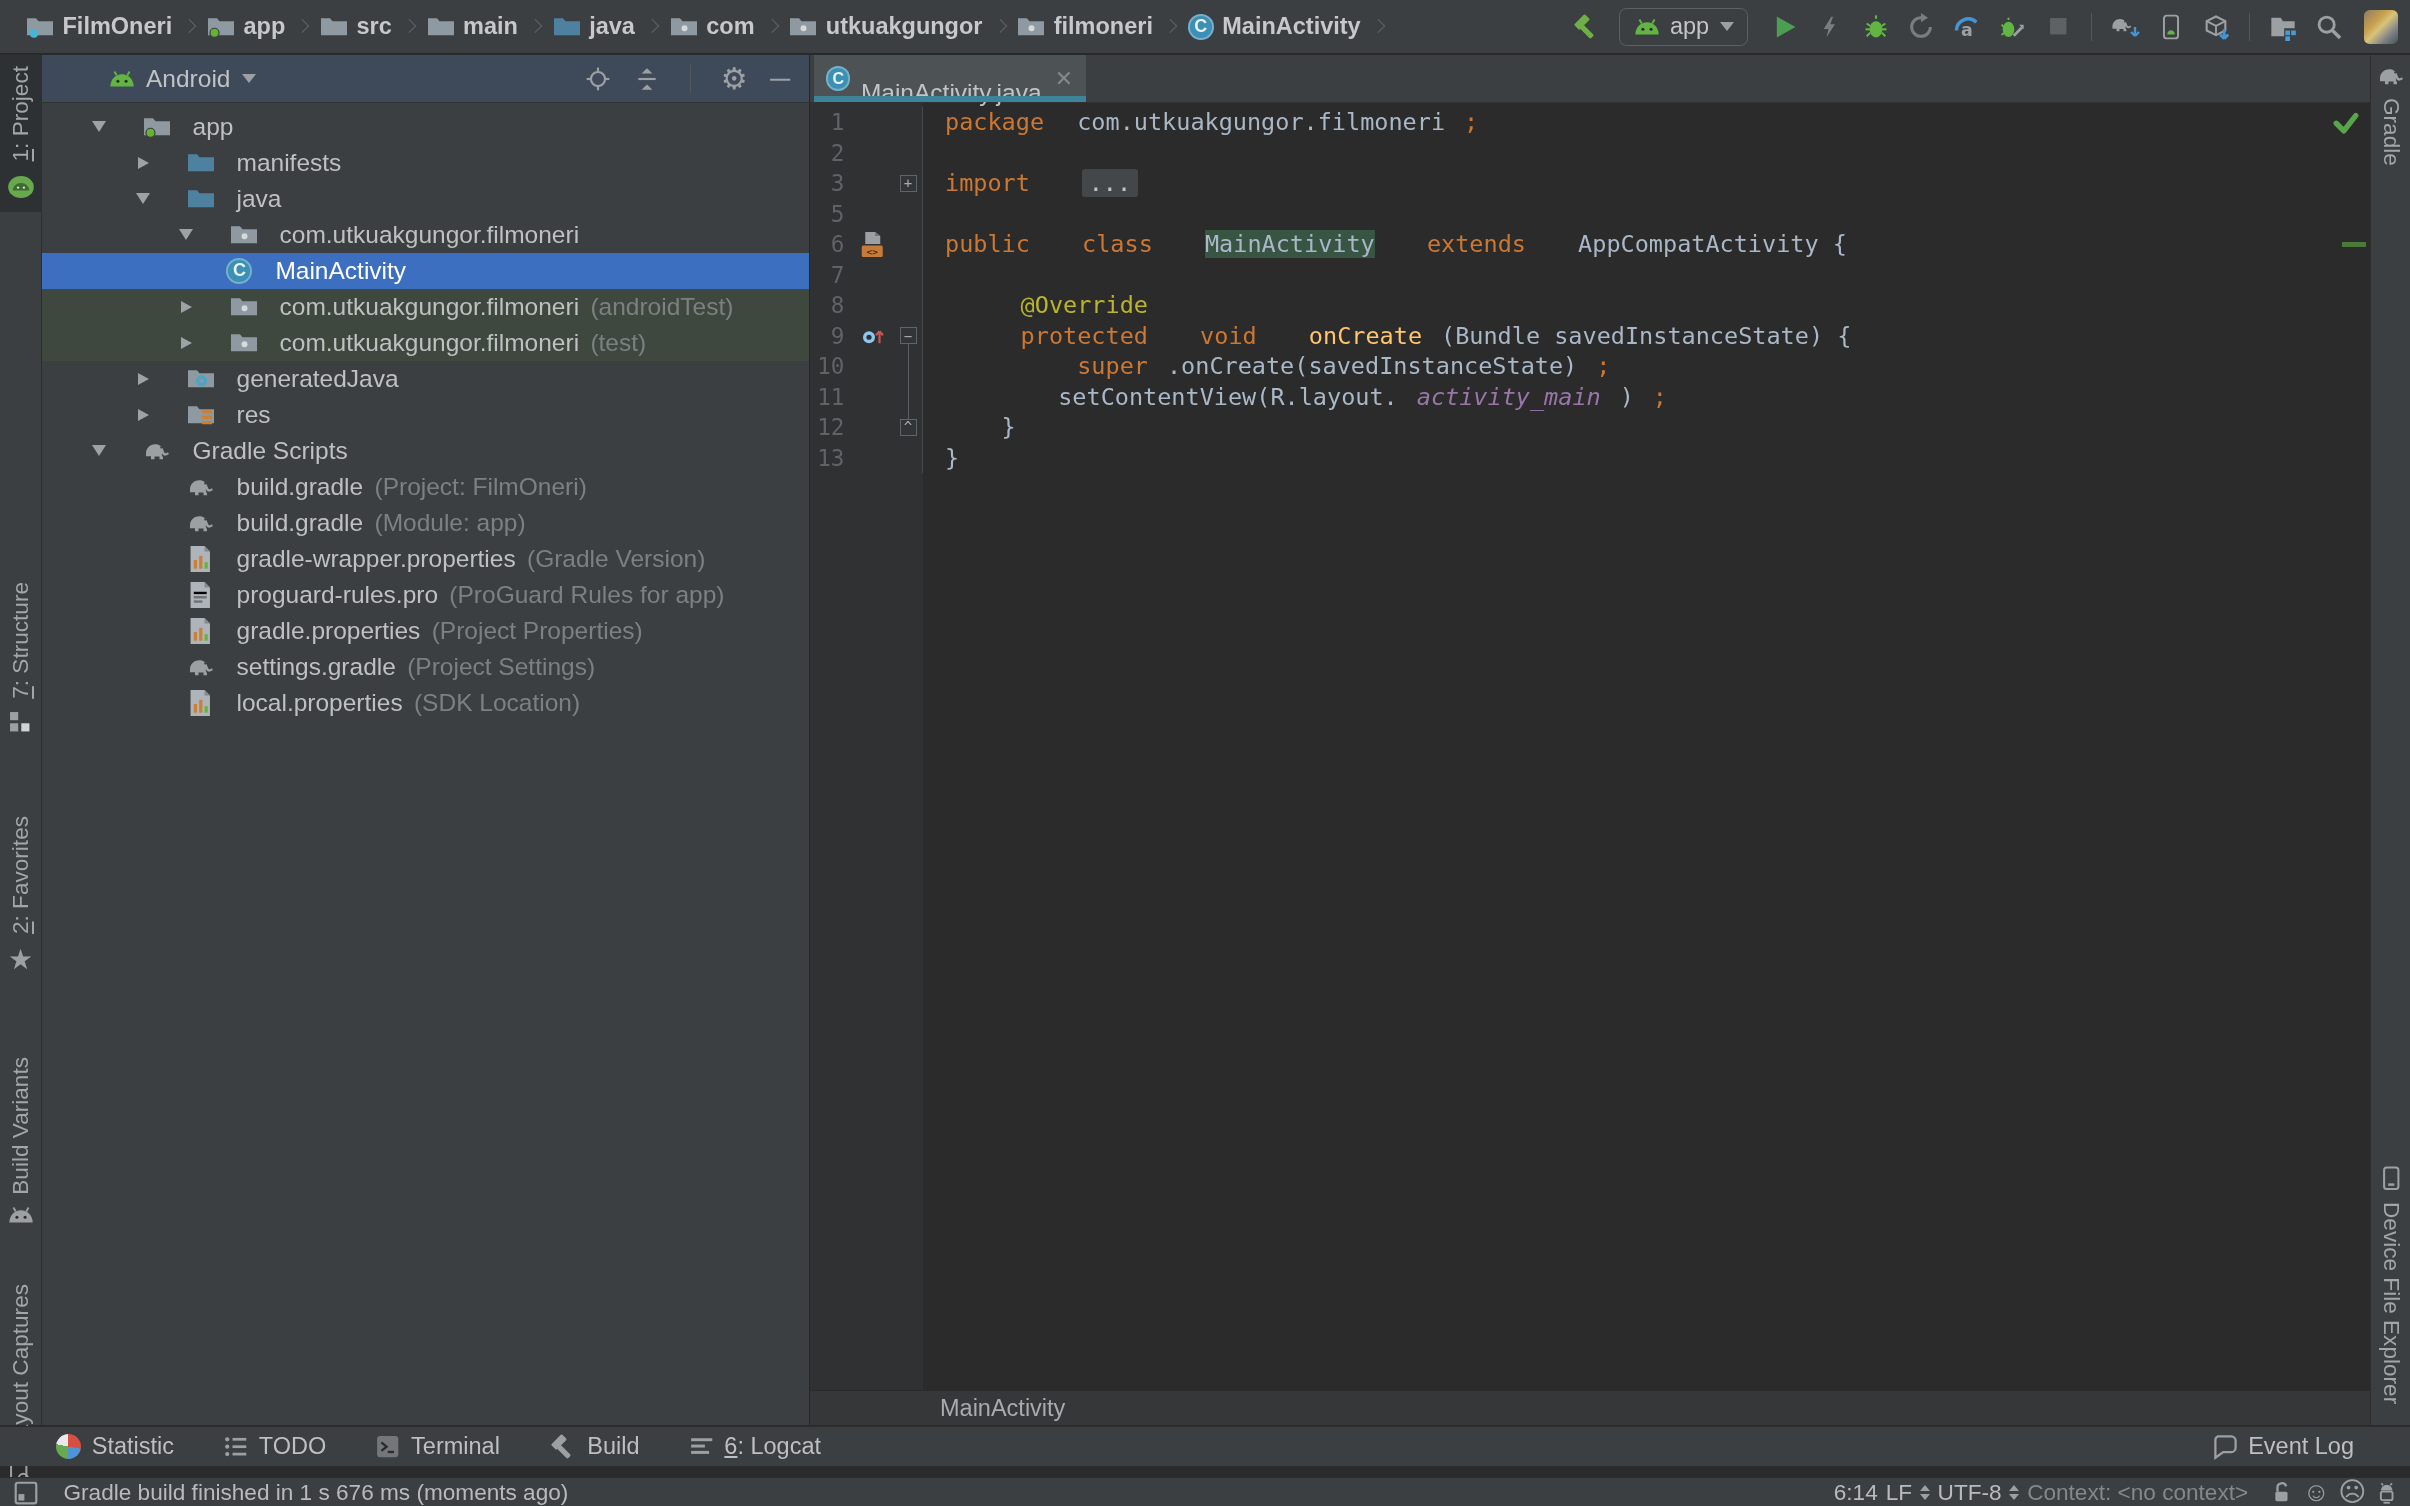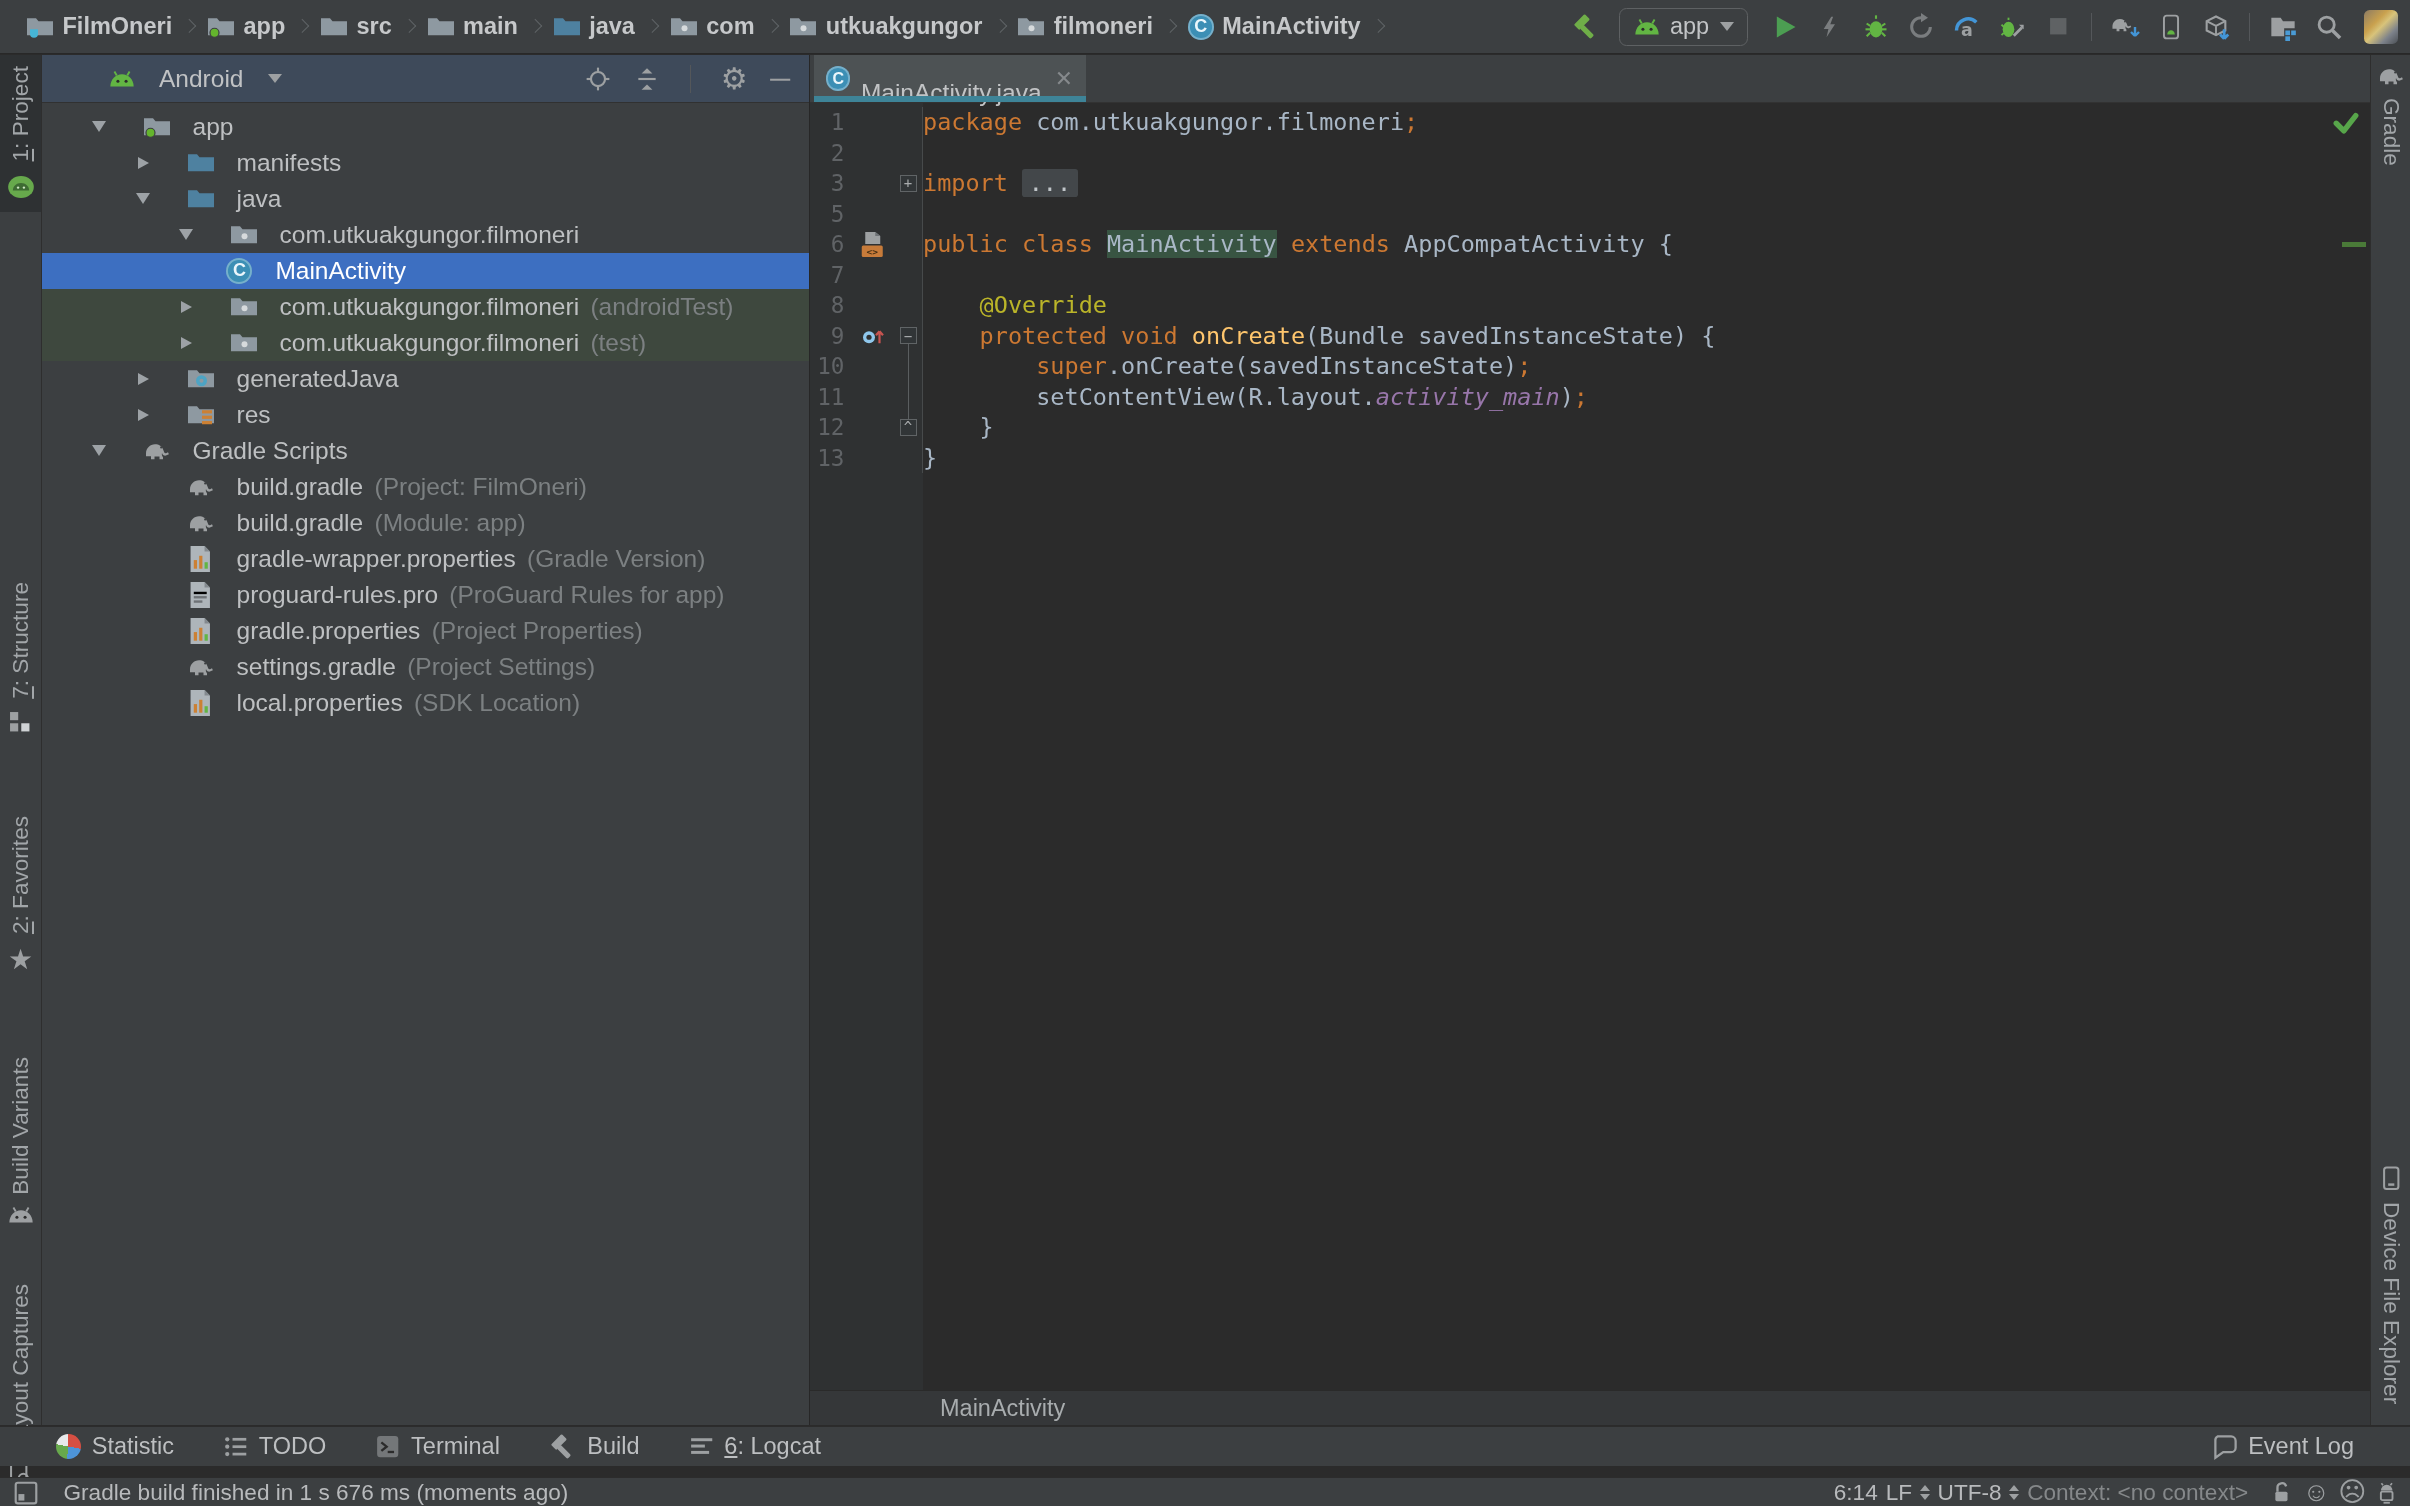--- a/index.html
+++ b/index.html
@@ -25,21 +25,21 @@
   .leftbar{width:41px;background:#3C3F41;border-right:0.9px solid #2E2E2E;position:relative;flex:none;}
   .lbgroup{position:absolute;left:0;width:41px;display:flex;flex-direction:column;align-items:center;gap:11.3px;padding:11.3px 0;box-sizing:border-box;}
   .lbgroup.active{background:#2E3133;}
   .vtext{writing-mode:vertical-rl;transform:rotate(180deg);font-size:22.6px;color:#A2A6A9;white-space:nowrap;}
   .vtext-r{writing-mode:vertical-rl;font-size:22.6px;color:#A2A6A9;white-space:nowrap;}
   .rightbar{width:40px;background:#3C3F41;border-left:0.9px solid #2E2E2E;position:relative;flex:none;}
   .rbgroup{position:absolute;left:0;width:40px;display:flex;flex-direction:column;align-items:center;gap:11.3px;}
 
   
   .project{width:768px;background:#3C3F41;border-right:1.9px solid #272727;display:flex;flex-direction:column;flex:none;box-sizing:border-box;}
-  .pheader{height:47px;background:#3E4A5A;display:flex;align-items:center;padding:0 19px 0 66px;gap:23px;flex:none;border-bottom:0.9px solid #313131;}
+  .pheader{height:47px;background:#3E4A5A;display:flex;align-items:center;padding:0 19px 0 66px;gap:10px;flex:none;border-bottom:0.9px solid #313131;}
   .ptitle{font-size:24.5px;color:#C0C2C4;}
   .phicons{margin-left:auto;display:flex;align-items:center;gap:22.6px;}
   .tree{flex:1;padding-top:5.6px;overflow:hidden;font-size:24.5px;color:#BEC0C2;}
   .trow{height:36px;display:flex;align-items:center;box-sizing:border-box;cursor:default;white-space:nowrap;}
   .trow.selected{background:#3D6FC1;color:#FFFFFF;}
   .trow.test{background:#3E483E;}
   .abox{width:32px;display:flex;justify-content:center;flex:none;}
   .tri{width:0;height:0;border-left:11.3px solid #9DA2A6;border-top:6.6px solid transparent;border-bottom:6.6px solid transparent;}
   .tri.open{border-left:7.5px solid transparent;border-right:7.5px solid transparent;border-top:11.3px solid #9DA2A6;border-bottom:none;}
   .ibox{width:34px;display:flex;justify-content:center;align-items:center;margin:0 19px 0 24.5px;flex:none;}
@@ -53,21 +53,21 @@
   .tab{display:flex;align-items:center;gap:10.4px;padding:0 13px 0 12.2px;background:#4D5254;position:relative;margin-left:3.8px;cursor:default;}
   .tab::after{content:"";position:absolute;left:0;right:0;bottom:0;height:5.6px;background:#3E8498;}
   .tablabel{font-size:24.5px;color:#C2C4C6;margin-top:28px;}
   .tabclose{font-size:21.7px;color:#85898C;margin-left:2.8px;}
   .codewrap{flex:1;position:relative;padding-top:3.8px;font-family:"DejaVu Sans Mono",monospace;font-size:23.5px;color:#A9B7C6;}
   .codewrap::before{content:"";position:absolute;left:0;top:0;bottom:0;width:113px;background:#2F3132;}
   .cl{display:flex;height:30.5px;align-items:center;position:relative;}
   .ln{width:41px;text-align:right;padding-right:6.6px;color:#606366;font-size:22.6px;flex:none;box-sizing:border-box;}
   .gic{width:43px;display:flex;justify-content:center;align-items:center;flex:none;align-self:stretch;}
   .gfd{width:28px;display:flex;justify-content:center;align-items:center;flex:none;align-self:stretch;position:relative;}
-  .ct{white-space:pre;border-left:0.9px solid #474A4B;padding-left:0;align-self:stretch;display:flex;align-items:center;flex:1;min-width:0;}
+  .ct{white-space:pre;border-left:0.9px solid #474A4B;padding-left:22px;align-self:stretch;display:flex;align-items:center;flex:1;min-width:0;gap:19px;}
   .kw{color:#CC7832;}
   .pl{color:#A9B7C6;}
   .mth{color:#FFC66D;}
   .ann{color:#BBB529;}
   .fld{color:#9876AA;font-style:italic;}
   .hl{background:#385442;color:#A9B7C6;}
   .fold{background:#43474A;color:#C0C5C9;padding:0 6.6px;border-radius:2.8px;}
   .fbox{width:17px;height:17px;border:0.9px solid #606466;color:#A9ACAE;font-family:"DejaVu Sans Mono",monospace;font-size:14px;line-height:1;display:flex;align-items:center;justify-content:center;background:#313537;box-sizing:border-box;position:relative;z-index:2;}
   .fline{position:absolute;left:50%;width:0.9px;background:#5A5E60;top:0;bottom:0;}
   .fline.lower{top:15px;}

